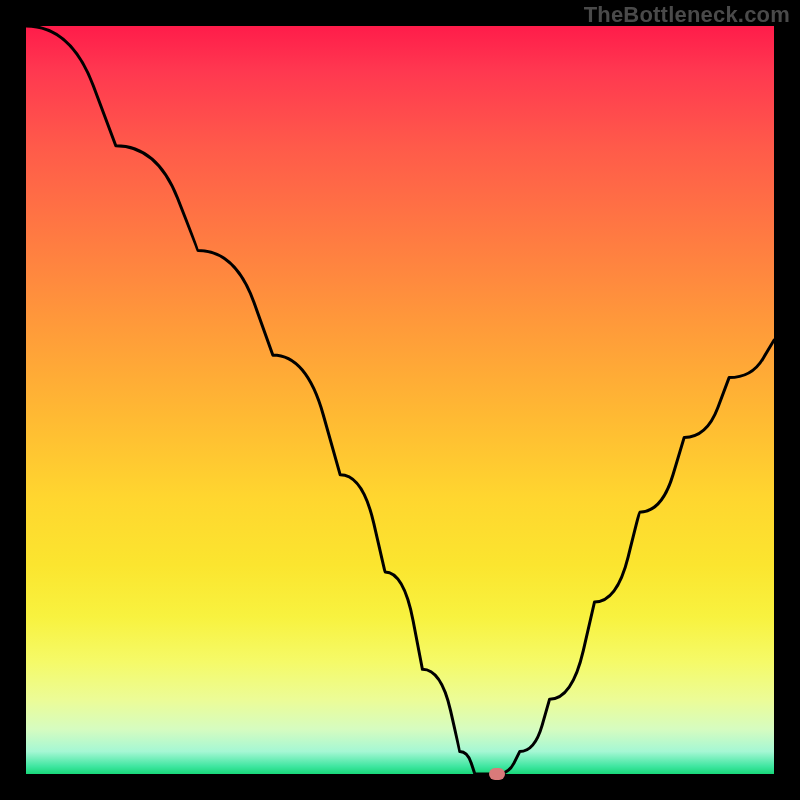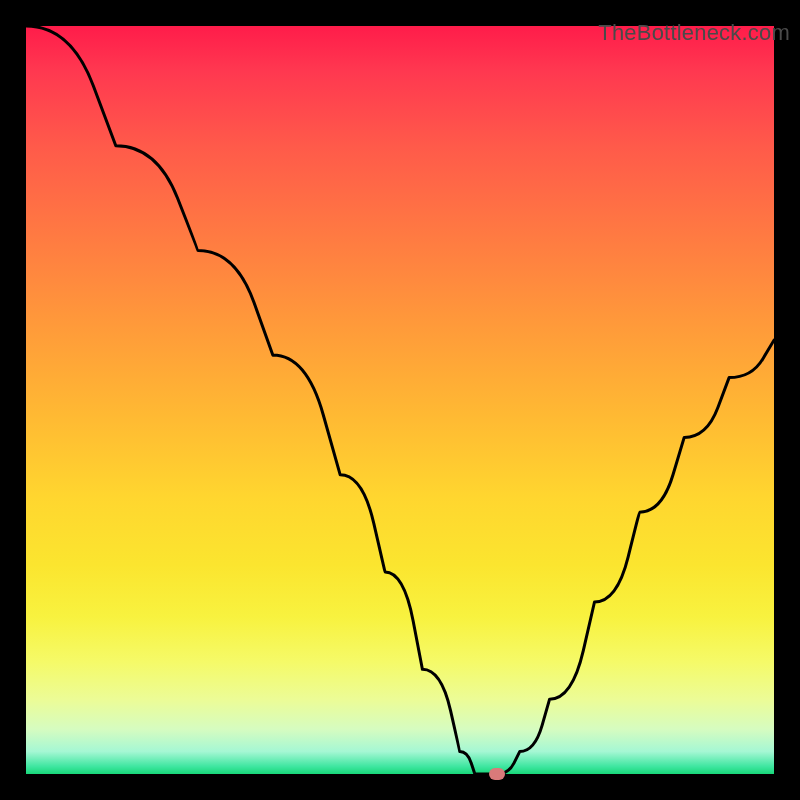--- a/index.html
+++ b/index.html
@@ -16,24 +16,23 @@
     width: 800px;
     height: 800px;
     background: #000;
   }
   .watermark {
     position: absolute;
     top: 2px;
     right: 10px;
     color: #4a4a4a;
     font-size: 22px;
-    font-weight: 400;
+    font-weight: 700;
     letter-spacing: 0.2px;
     z-index: 5;
-    margin-top: 18px;
   }
   .plot {
     position: absolute;
     left: 26px;
     top: 26px;
     width: 748px;
     height: 748px;
     background: linear-gradient(
       to bottom,
       #ff1c4a 0%,

